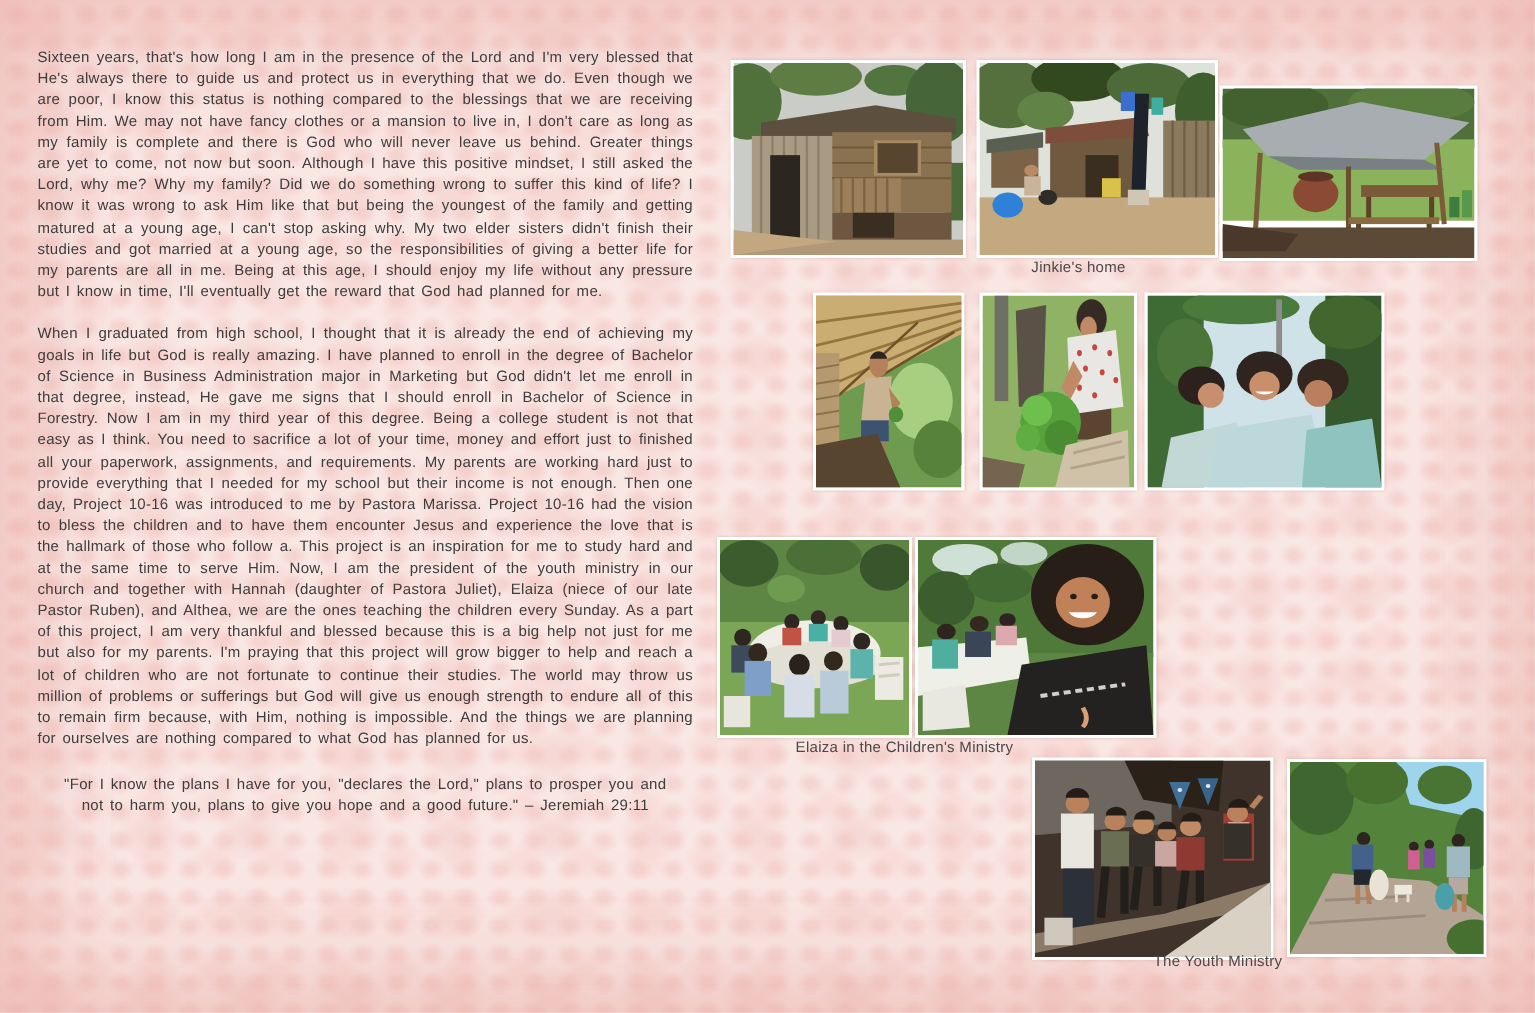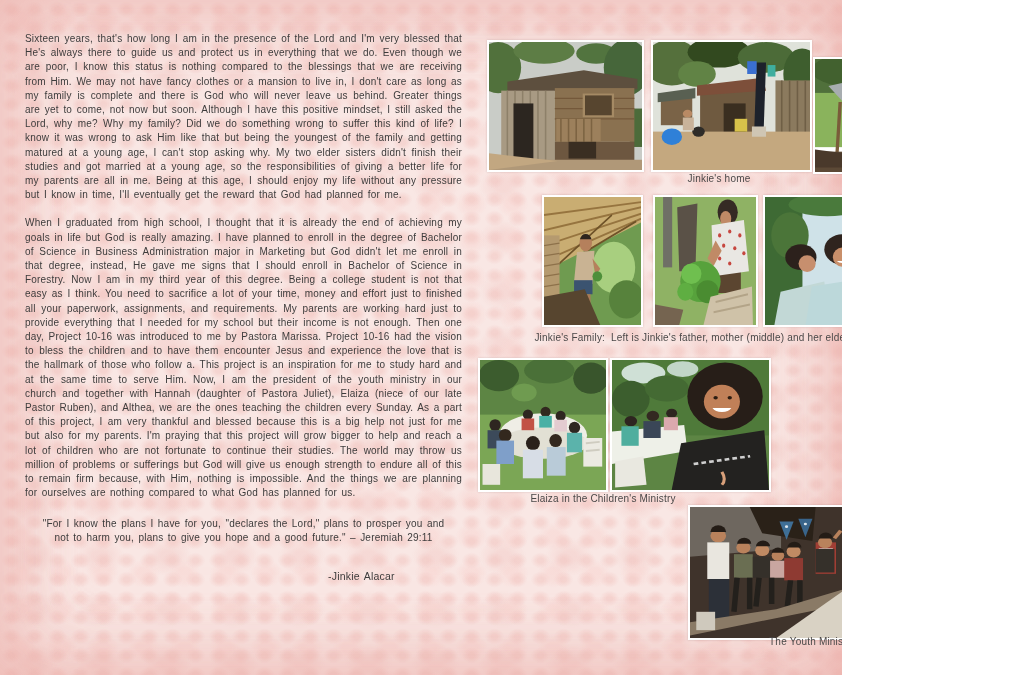--- a/index.html
+++ b/index.html
@@ -1,18 +1,18 @@
 <!DOCTYPE html>
 <html><head>
 <meta charset="utf-8">
 <style>
   html,body{margin:0;padding:0;}
   body{font-family:"Liberation Sans",sans-serif;}
   #page{
-    position:relative;width:842px;height:675px;overflow:hidden;
+    position:relative;width:1023px;height:675px;overflow:hidden;
     background-color:#f9e7e4;
     background-image:
       radial-gradient(rgba(242,198,193,0.55) 18%, transparent 60%),
       radial-gradient(rgba(248,216,212,0.65) 20%, transparent 55%),
       radial-gradient(rgba(238,185,180,0.30) 15%, transparent 50%);
     background-size:23px 19px, 41px 37px, 67px 53px;
     box-shadow: inset 0 0 90px rgba(234,168,162,0.55);
     text-decoration: underline;
   }
   .vignette{position:absolute;inset:0;pointer-events:none;
@@ -40,21 +40,20 @@
 </head>
 <body>
 
 <div id="page">
   <div class="vignette"></div>
 
   <div class="essay">
     <p>Sixteen years, that's how long I am in the presence of the Lord and I'm very blessed that He's always there to guide us and protect us in everything that we do. Even though we are poor, I know this status is nothing compared to the blessings that we are receiving from Him. We may not have fancy clothes or a mansion to live in, I don't care as long as my family is complete and there is God who will never leave us behind. Greater things are yet to come, not now but soon. Although I have this positive mindset, I still asked the Lord, why me? Why my family? Did we do something wrong to suffer this kind of life? I know it was wrong to ask Him like that but being the youngest of the family and getting matured at a young age, I can't stop asking why. My two elder sisters didn't finish their studies and got married at a young age, so the responsibilities of giving a better life for my parents are all in me. Being at this age, I should enjoy my life without any pressure but I know in time, I'll eventually get the reward that God had planned for me.</p>
     <p>When I graduated from high school, I thought that it is already the end of achieving my goals in life but God is really amazing. I have planned to enroll in the degree of Bachelor of Science in Business Administration major in Marketing but God didn't let me enroll in that degree, instead, He gave me signs that I should enroll in Bachelor of Science in Forestry. Now I am in my third year of this degree. Being a college student is not that easy as I think. You need to sacrifice a lot of your time, money and effort just to finished all your paperwork, assignments, and requirements. My parents are working hard just to provide everything that I needed for my school but their income is not enough. Then one day, Project 10-16 was introduced to me by Pastora Marissa. Project 10-16 had the vision to bless the children and to have them encounter Jesus and experience the love that is the hallmark of those who follow  a. This project is an inspiration for me to study hard and at the same time to serve Him. Now, I am the president of the youth ministry in our church and together with Hannah (daughter of Pastora Juliet), Elaiza (niece of our late Pastor Ruben), and Althea, we are the ones teaching the children every Sunday. As a part of this project, I am very thankful and blessed because this is a big help not just for me but also for my parents. I'm praying that this project will grow bigger to help and reach a lot of children who are not fortunate to continue their studies.  The world may throw us million of problems or sufferings but God will give us enough strength to endure all of this to remain firm because, with Him, nothing is impossible. And the things we are planning for ourselves are nothing compared to what God has planned for us.</p>
     <div class="quote">"For I know the plans I have for you, "declares the Lord," plans to prosper you and not to harm you, plans to give you hope and a good future." – Jeremiah 29:11</div>
-    <div class="signature">-Jinkie Alacar</div>
   </div>
 
   <div class="photo" style="left:487px;top:40px;width:157px;height:132px;">
     <svg viewBox="0 0 100 100" preserveAspectRatio="none">
       <rect width="100" height="100" fill="#c9ccc7"></rect>
       <ellipse cx="6" cy="20" rx="15" ry="20" fill="#51713c"></ellipse>
       <ellipse cx="36" cy="7" rx="20" ry="10" fill="#5d7d45"></ellipse>
       <ellipse cx="70" cy="9" rx="13" ry="8" fill="#52743f"></ellipse>
       <ellipse cx="90" cy="20" rx="15" ry="22" fill="#46663a"></ellipse>
       <rect x="92" y="52" width="8" height="30" fill="#4c6b3a"></rect>
@@ -192,21 +191,20 @@
       <ellipse cx="50" cy="47" rx="6.5" ry="7.5" fill="#c98f6a"></ellipse>
       <path d="M46,50 a5 4 0 0 0 8,0" fill="#fff"></path>
       <circle cx="75" cy="44" r="11" fill="#33271f"></circle>
       <ellipse cx="73" cy="51" rx="6" ry="7" fill="#b97f5e"></ellipse>
       <polygon points="10,74 38,66 42,100 6,100" fill="#c2d8d6"></polygon>
       <polygon points="30,70 70,62 78,100 26,100" fill="#bcd8da"></polygon>
       <polygon points="68,70 96,64 100,100 66,100" fill="#8fc3c0"></polygon>
     </svg>
   </div>
 
-  <div class="caption" style="left:738px;top:332px;">Jinkie's Family:  Left is Jinkie's father, mother (middle) and her elder sisters (right photo)</div>
 
   <div class="photo" style="left:478px;top:358px;width:130px;height:134px;">
     <svg viewBox="0 0 100 100" preserveAspectRatio="none">
       <rect width="100" height="45" fill="#5d8544"></rect>
       <ellipse cx="15" cy="12" rx="16" ry="12" fill="#3c5c2e"></ellipse>
       <ellipse cx="55" cy="8" rx="20" ry="10" fill="#4a7038"></ellipse>
       <ellipse cx="88" cy="14" rx="14" ry="12" fill="#39552c"></ellipse>
       <ellipse cx="35" cy="25" rx="10" ry="7" fill="#6f9b50"></ellipse>
       <rect y="42" width="100" height="58" fill="#7ba655"></rect>
       <ellipse cx="50" cy="58" rx="35" ry="17" fill="#efeee6"></ellipse>

